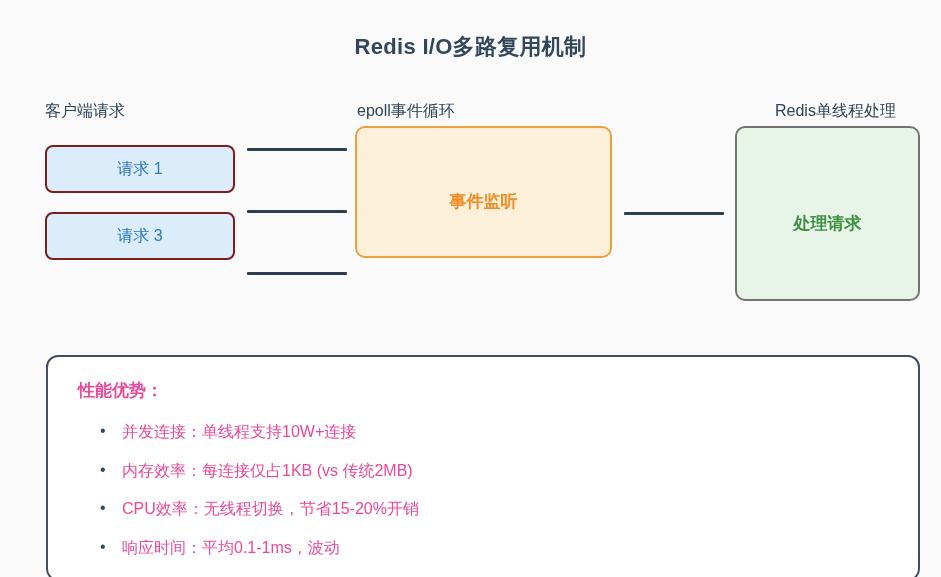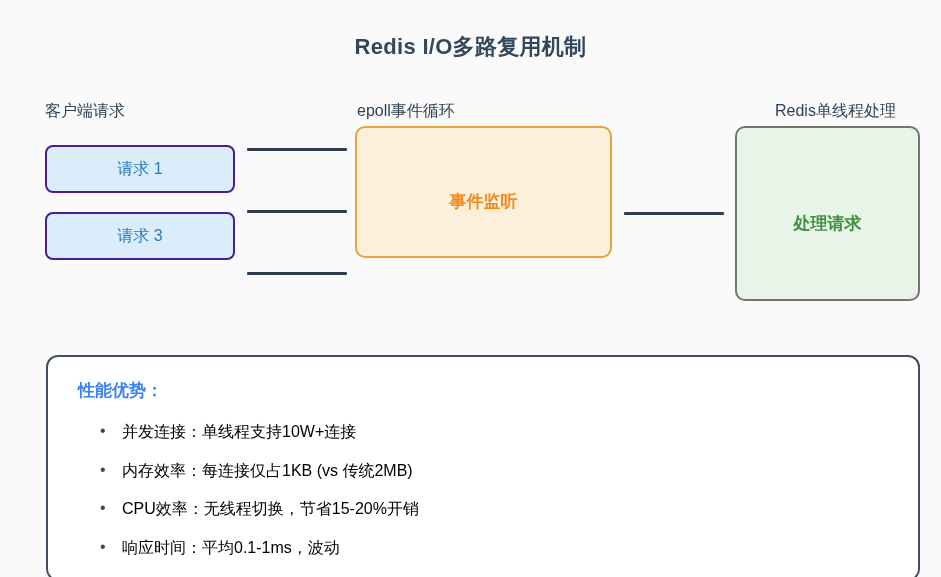--- a/index.html
+++ b/index.html
@@ -38,21 +38,21 @@
     white-space: nowrap;
     text-align: center;
   }
 
   
   #client-col { position: absolute; left: 45px; top: 88px; width: 190px; }
   .req-box {
     width: 190px;
     height: 48px;
     background: #dbedfb;
-    border: 2px solid #4c1d95;
+    border: 2px solid #7f1d1d;
     border-radius: 8px;
     display: flex;
     align-items: center;
     justify-content: center;
     font-size: 16px;
     color: #2b7bbd;
     margin-bottom: 14px;
   }
   .req-box:last-child { margin-bottom: 0; }
 
@@ -116,32 +116,32 @@
     width: 874px;
     height: 226px;
     background: #ffffff;
     border: 2px solid #3f4f61;
     border-radius: 12px;
     padding: 22px 30px;
   }
   #advantages-heading {
     font-size: 17px;
     font-weight: bold;
-    color: #3b82f6;
+    color: #ec4899;
     margin: 0 0 6px 0;
   }
   #advantages-list {
     list-style: none;
     margin: 0;
     padding: 0 0 0 22px;
   }
   #advantages-list li {
     position: relative;
     font-size: 16px;
-    color: #000000;
+    color: #ec4899;
     padding: 0 0 0 22px;
     margin-top: 21px;
     line-height: 1.1;
   }
   #advantages-list li::before {
     content: "\2022";
     position: absolute;
     left: 0;
     top: -1px;
     font-size: 16px;

